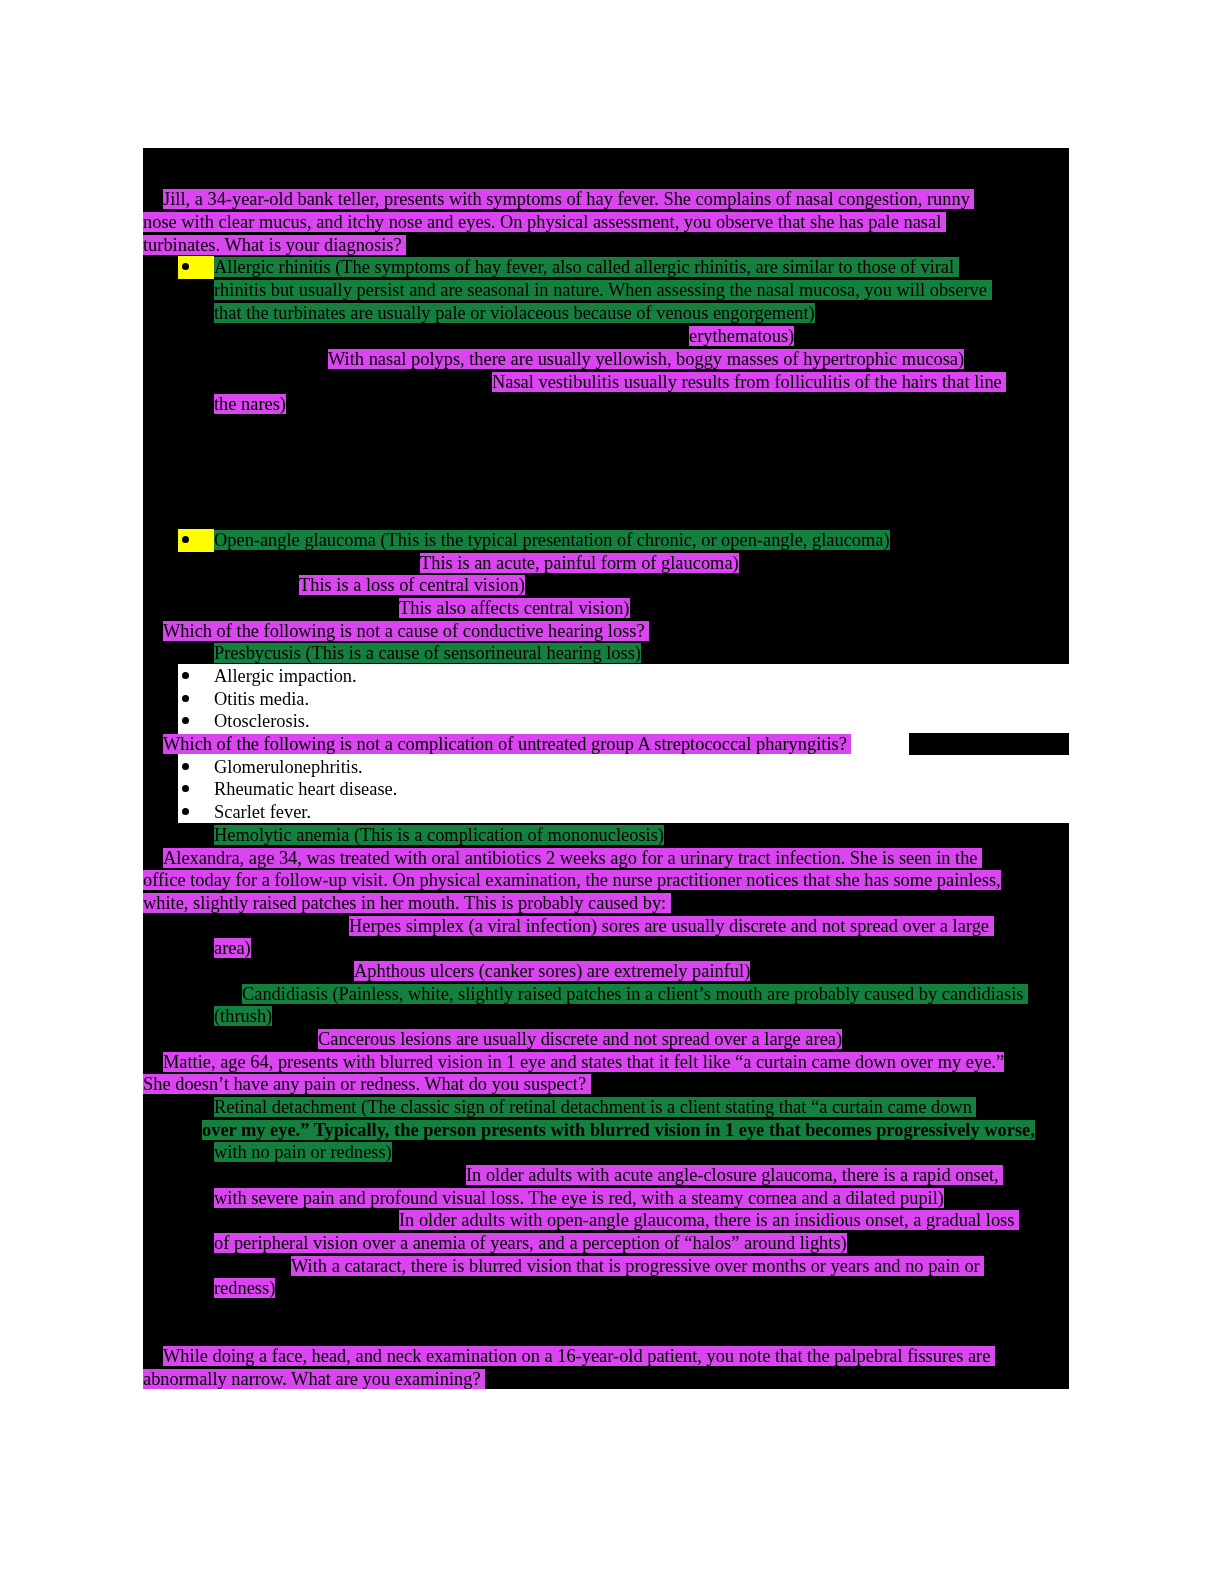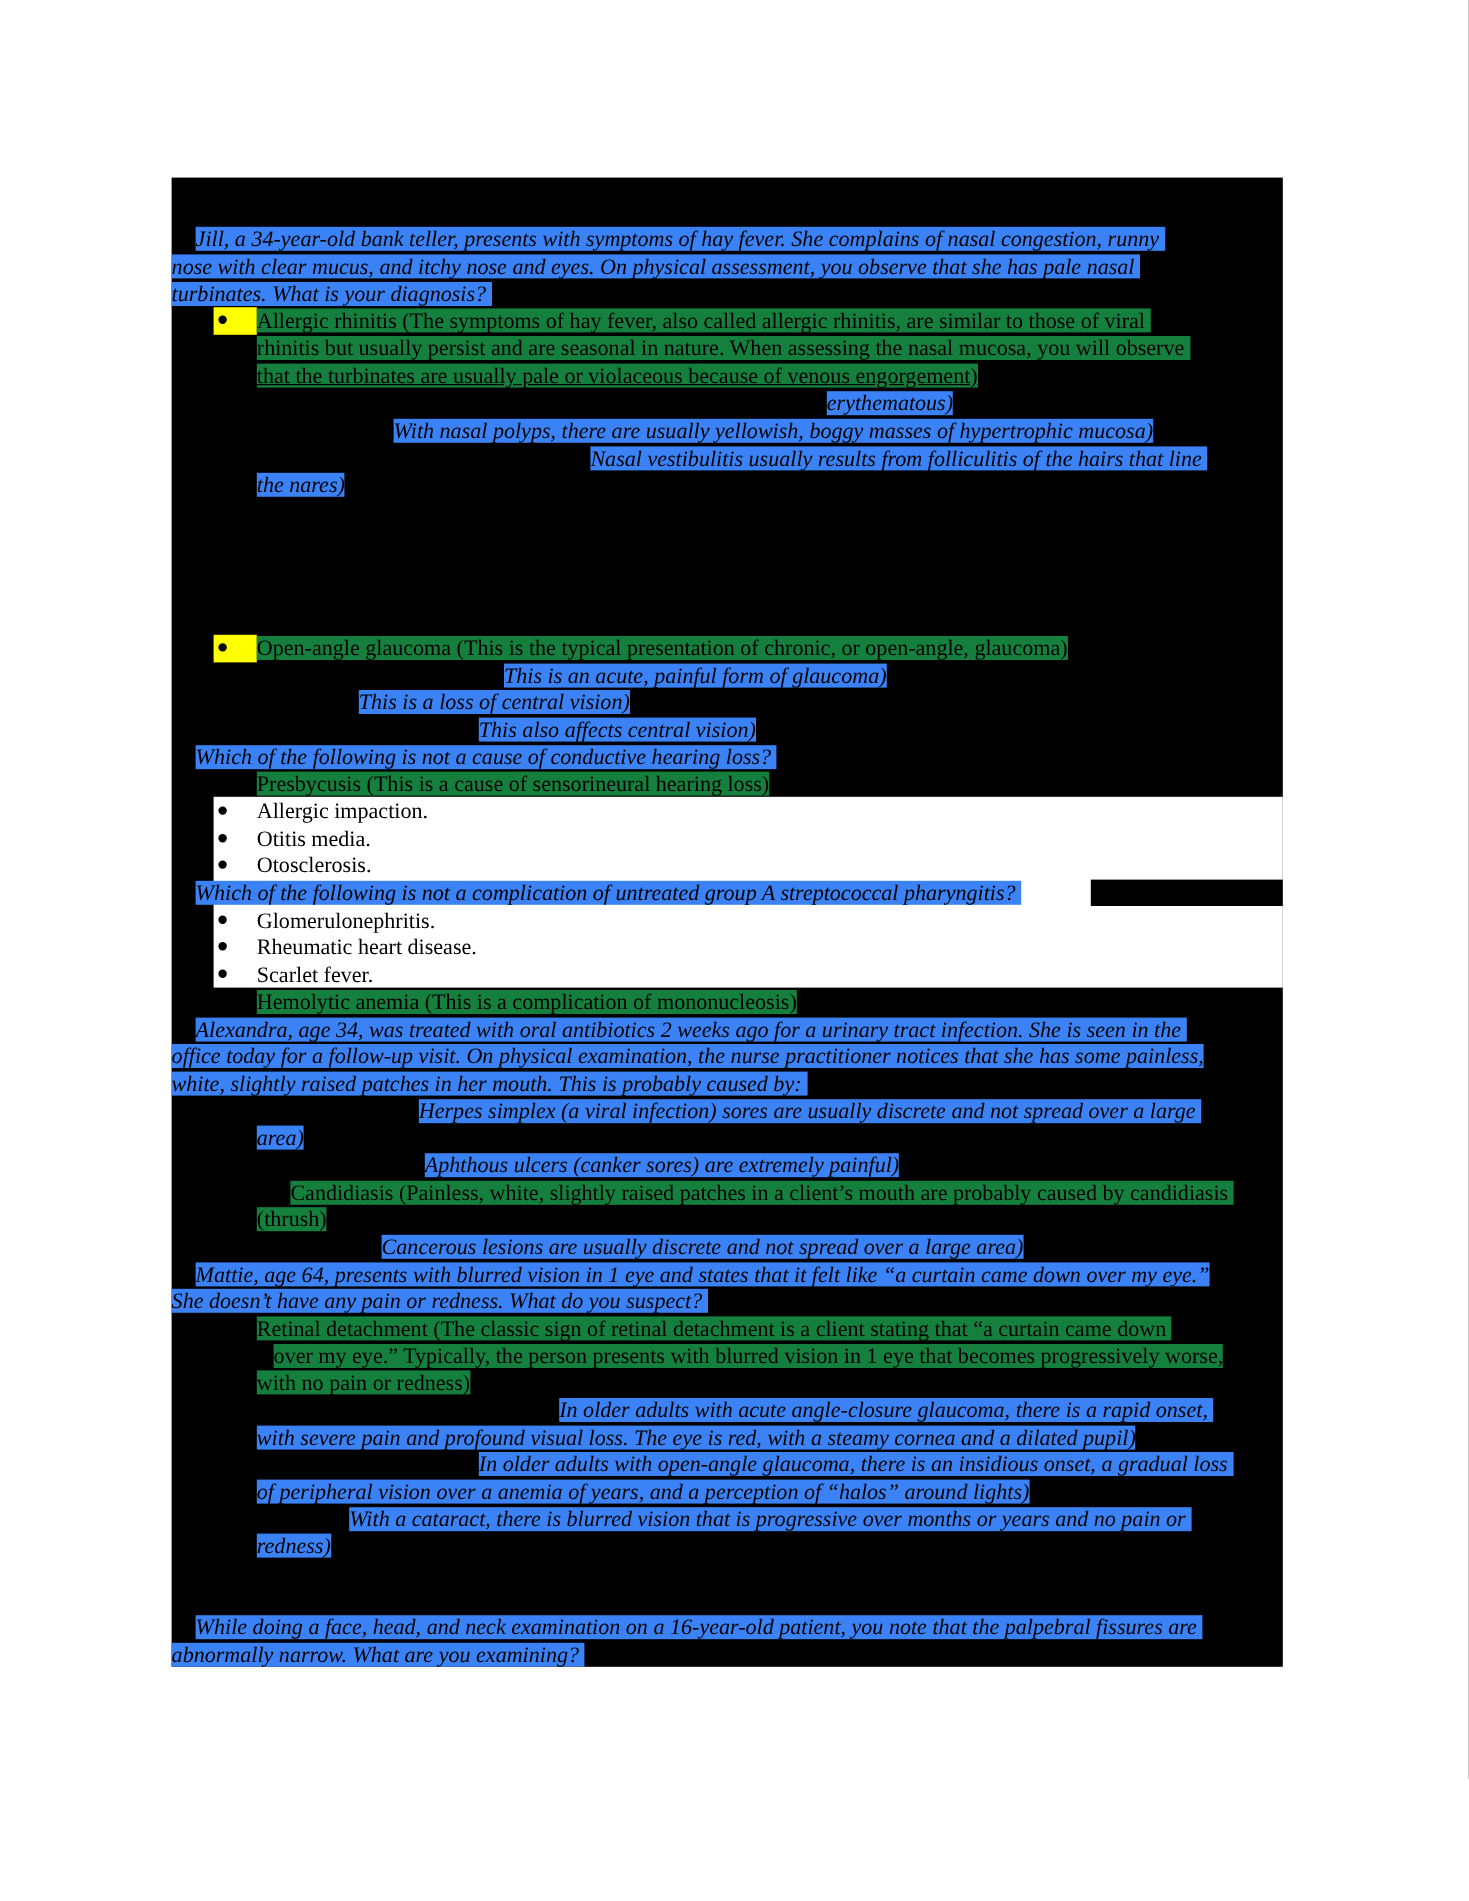--- a/index.html
+++ b/index.html
@@ -2,21 +2,21 @@
 <html><head>
 <meta charset="utf-8">
 <style>
   html, body { margin: 0; padding: 0; }
   body { width: 1224px; height: 1584px; background: #ffffff; position: relative; overflow: hidden;
          font-family: "Liberation Serif", serif; font-size: 18.4px; color: #000; }
   .page { position: absolute; left: 0; top: 0; width: 1224px; height: 1584px; }
   .redact-block { position: absolute; background: #000; }
   .white-zone { position: absolute; background: #fff; }
   .ln { position: absolute; height: 23px; line-height: 23px; white-space: pre; }
-  .w { background: #3b82f6; font-style: italic; }
+  .w { background: #d946ef; }
   .y { background: #15803d; }
   .bullet { position: absolute; height: 23px; line-height: 23px; width: 36px; }
   .bullet span { display: inline-block; width: 7px; height: 7px; border-radius: 50%; background: #000; margin-left: 4px; vertical-align: middle; position: relative; top: -2px; }
   .bullet.yb { background: #ffff00; }
 </style>
 </head>
 <body>
 
 <div class="page">
 
@@ -25,21 +25,21 @@
   <div class="white-zone" style="left:178px; top:664px; width:891px; height:159px;"></div>
   <div class="redact-block" style="left:909px; top:733px; width:160px; height:22px;"></div>
 
   <div class="ln" style="left:163px; top:188px;"><span class="w">Jill, a 34-year-old bank teller, presents with symptoms of hay fever. She complains of nasal congestion, runny </span></div>
   <div class="ln" style="left:143px; top:211px;"><span class="w">nose with clear mucus, and itchy nose and eyes. On physical assessment, you observe that she has pale nasal </span></div>
   <div class="ln" style="left:143px; top:234px;"><span class="w">turbinates. What is your diagnosis? </span></div>
 
   <div class="bullet yb" style="left:178px; top:256px;"><span></span></div>
   <div class="ln" style="left:214px; top:256px;"><span class="y">Allergic rhinitis (The symptoms of hay fever, also called allergic rhinitis, are similar to those of viral </span></div>
   <div class="ln" style="left:214px; top:279px;"><span class="y">rhinitis but usually persist and are seasonal in nature. When assessing the nasal mucosa, you will observe </span></div>
-  <div class="ln" style="left:214px; top:302px;text-decoration:underline;"><span class="y">that the turbinates are usually pale or violaceous because of venous engorgement)</span></div>
+  <div class="ln" style="left:214px; top:302px;"><span class="y">that the turbinates are usually pale or violaceous because of venous engorgement)</span></div>
   <div class="ln" style="left:689px; top:325px;"><span class="w">erythematous)</span></div>
   <div class="ln" style="left:328px; top:348px;"><span class="w">With nasal polyps, there are usually yellowish, boggy masses of hypertrophic mucosa)</span></div>
   <div class="ln" style="left:492px; top:371px;"><span class="w">Nasal vestibulitis usually results from folliculitis of the hairs that line </span></div>
   <div class="ln" style="left:214px; top:393px;"><span class="w">the nares)</span></div>
 
   <div class="bullet yb" style="left:178px; top:529px;"><span></span></div>
   <div class="ln" style="left:214px; top:529px;"><span class="y">Open-angle glaucoma (This is the typical presentation of chronic, or open-angle, glaucoma)</span></div>
   <div class="ln" style="left:420px; top:552px;"><span class="w">This is an acute, painful form of glaucoma)</span></div>
   <div class="ln" style="left:299px; top:574px;"><span class="w">This is a loss of central vision)</span></div>
   <div class="ln" style="left:399px; top:597px;"><span class="w">This also affects central vision)</span></div>
@@ -68,21 +68,21 @@
   <div class="ln" style="left:349px; top:915px;"><span class="w">Herpes simplex (a viral infection) sores are usually discrete and not spread over a large </span></div>
   <div class="ln" style="left:214px; top:937px;"><span class="w">area)</span></div>
   <div class="ln" style="left:354px; top:960px;"><span class="w">Aphthous ulcers (canker sores) are extremely painful)</span></div>
   <div class="ln" style="left:214px; top:983px;padding-left:28px;"><span class="y">Candidiasis (Painless, white, slightly raised patches in a client’s mouth are probably caused by candidiasis </span></div>
   <div class="ln" style="left:214px; top:1005px;"><span class="y">(thrush)</span></div>
   <div class="ln" style="left:318px; top:1028px;"><span class="w">Cancerous lesions are usually discrete and not spread over a large area)</span></div>
 
   <div class="ln" style="left:163px; top:1051px;"><span class="w">Mattie, age 64, presents with blurred vision in 1 eye and states that it felt like “a curtain came down over my eye.”</span></div>
   <div class="ln" style="left:143px; top:1073px;"><span class="w">She doesn’t have any pain or redness. What do you suspect? </span></div>
   <div class="ln" style="left:214px; top:1096px;"><span class="y">Retinal detachment (The classic sign of retinal detachment is a client stating that “a curtain came down </span></div>
-  <div class="ln" style="left:228px; top:1119px;"><span class="y">over my eye.” Typically, the person presents with blurred vision in 1 eye that becomes progressively worse,</span></div>
+  <div class="ln" style="left:202px; top:1119px;font-weight:bold;"><span class="y">over my eye.” Typically, the person presents with blurred vision in 1 eye that becomes progressively worse,</span></div>
   <div class="ln" style="left:214px; top:1141px;"><span class="y">with no pain or redness)</span></div>
   <div class="ln" style="left:466px; top:1164px;"><span class="w">In older adults with acute angle-closure glaucoma, there is a rapid onset, </span></div>
   <div class="ln" style="left:214px; top:1187px;"><span class="w">with severe pain and profound visual loss. The eye is red, with a steamy cornea and a dilated pupil)</span></div>
   <div class="ln" style="left:399px; top:1209px;"><span class="w">In older adults with open-angle glaucoma, there is an insidious onset, a gradual loss </span></div>
   <div class="ln" style="left:214px; top:1232px;"><span class="w">of peripheral vision over a anemia of years, and a perception of “halos” around lights)</span></div>
   <div class="ln" style="left:291px; top:1255px;"><span class="w">With a cataract, there is blurred vision that is progressive over months or years and no pain or </span></div>
   <div class="ln" style="left:214px; top:1277px;"><span class="w">redness)</span></div>
 
   <div class="ln" style="left:163px; top:1345px;"><span class="w">While doing a face, head, and neck examination on a 16-year-old patient, you note that the palpebral fissures are </span></div>
   <div class="ln" style="left:143px; top:1368px;"><span class="w">abnormally narrow. What are you examining? </span></div>

